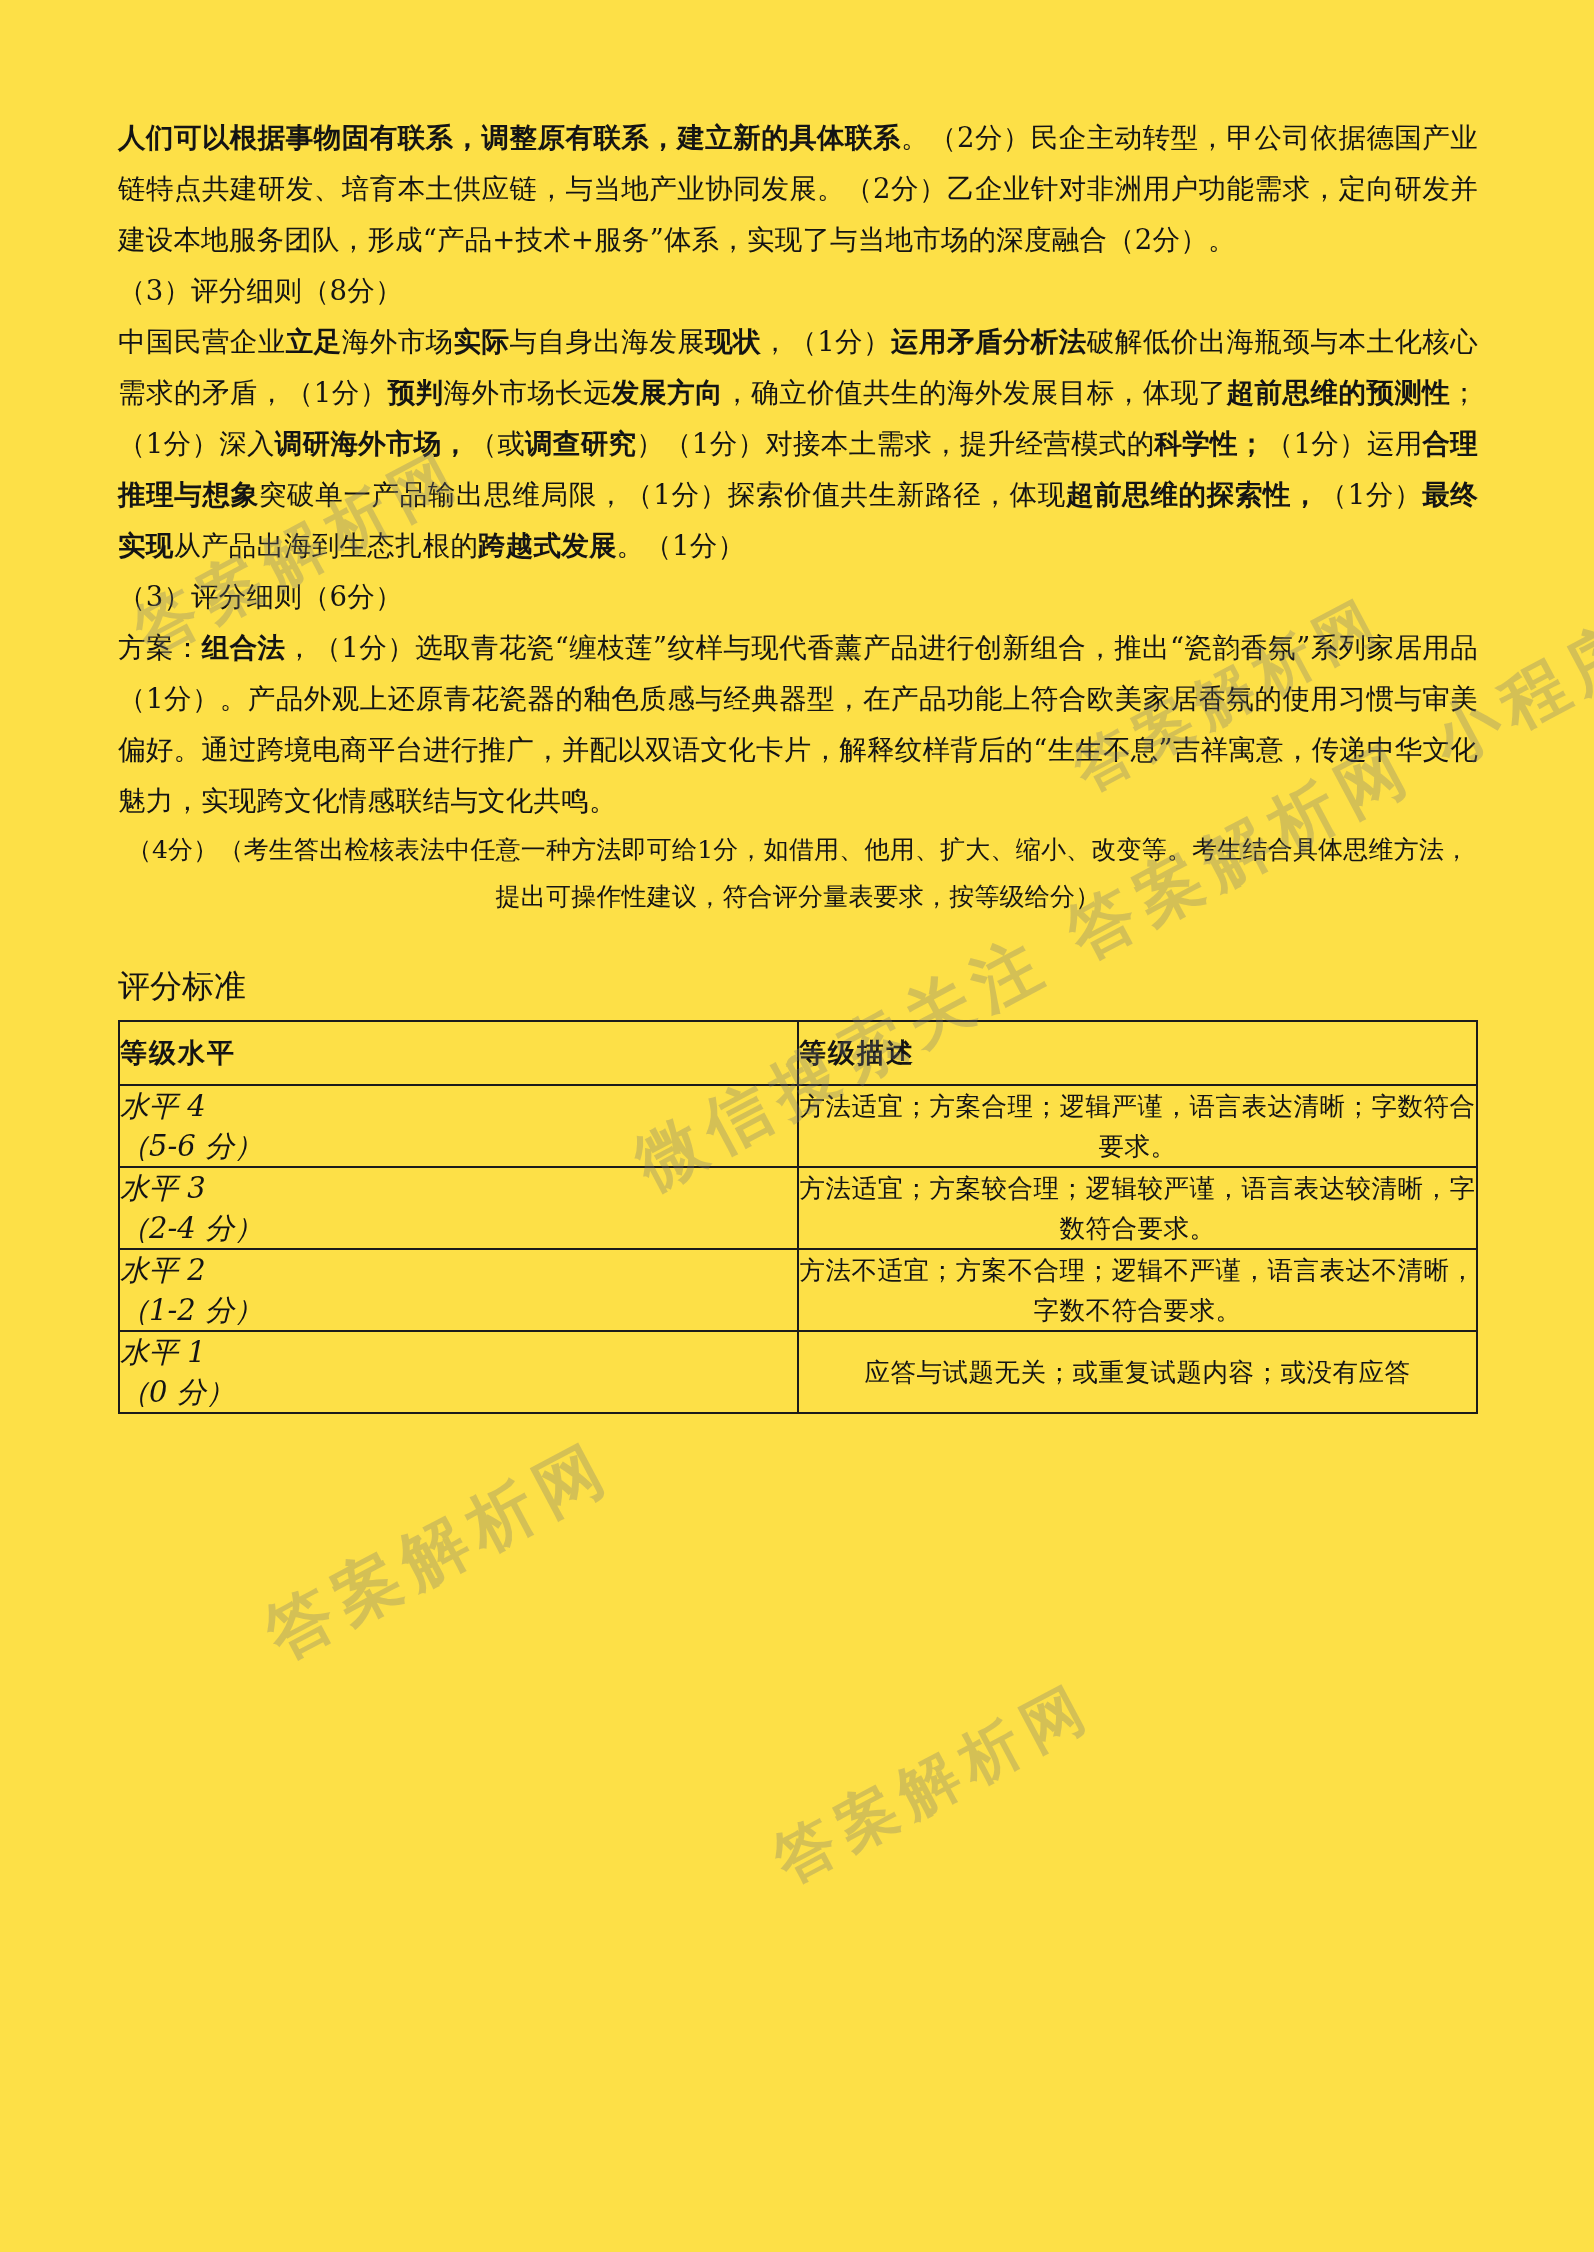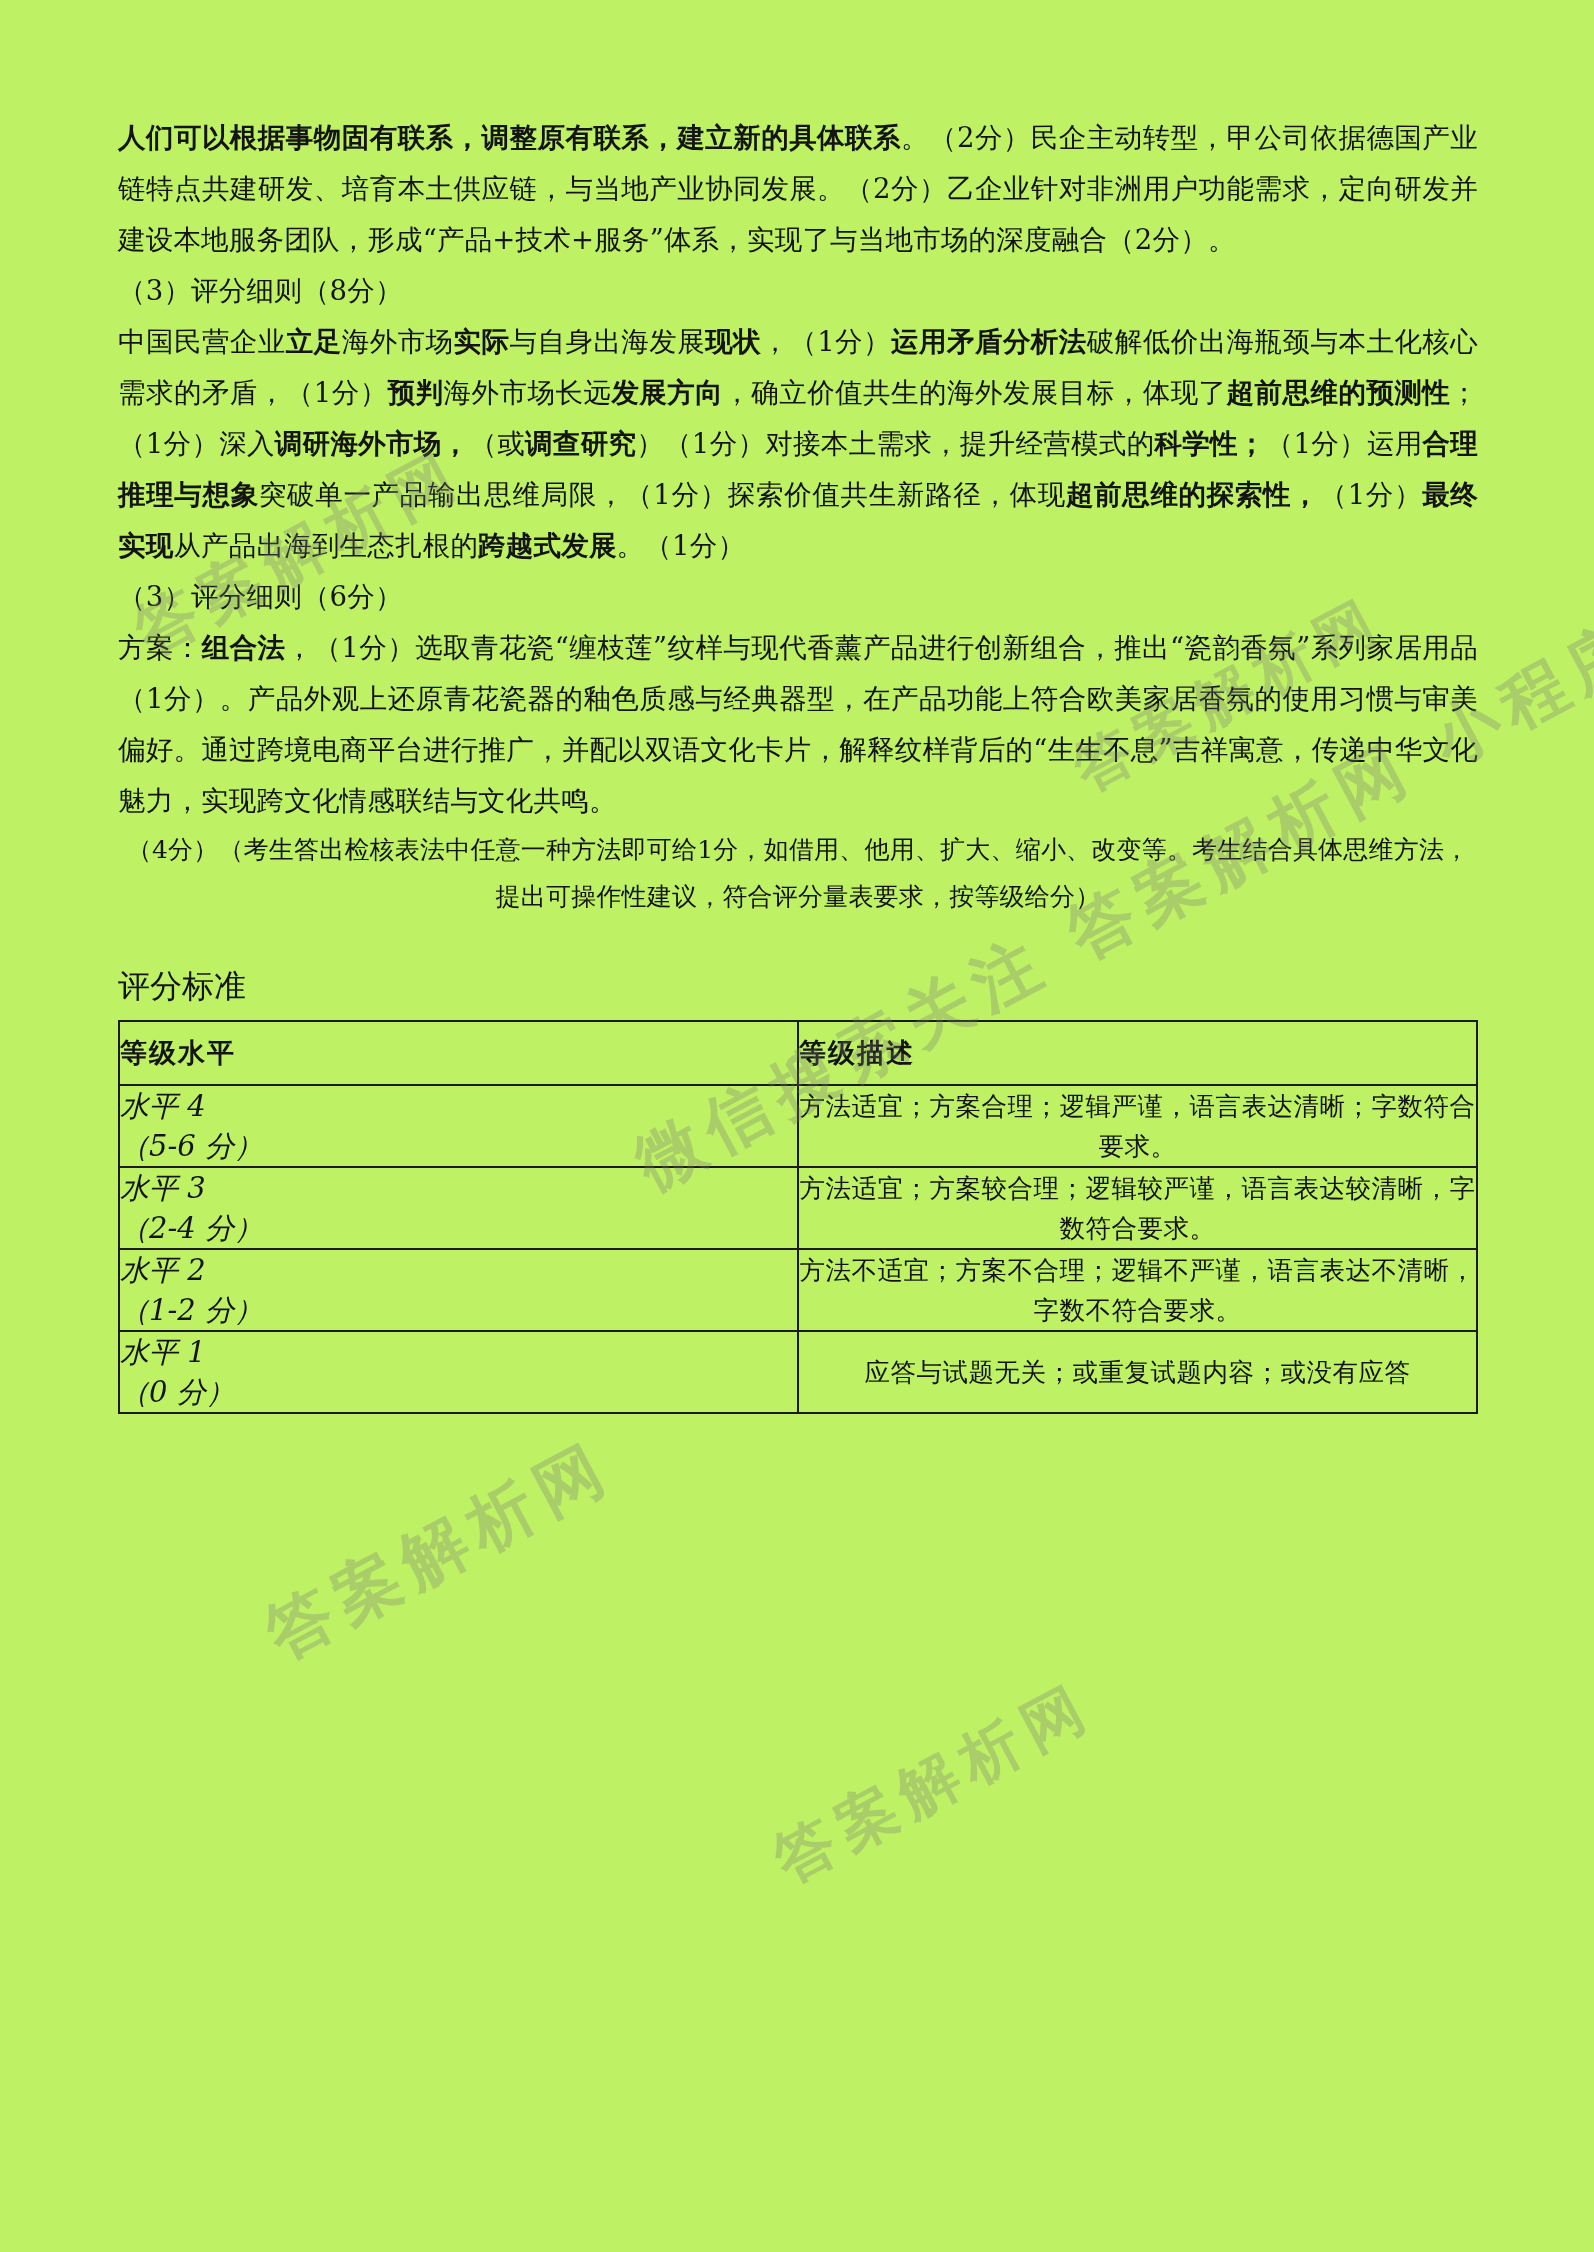--- a/index.html
+++ b/index.html
@@ -13,21 +13,21 @@
     position: relative;
     overflow: hidden;
     font-family: "DejaVu Serif", "Liberation Serif", serif;
     color: #111111;
   }
   .page {
     position: absolute;
     left: 0; top: 0;
     width: 1594px;
     height: 2252px;
-    background: #bef264;
+    background: #fde047;
   }
   .content {
     position: absolute;
     left: 118px;
     top: 112px;
     width: 1360px;
   }
   .para {
     font-size: 27.5px;
     line-height: 51px;

